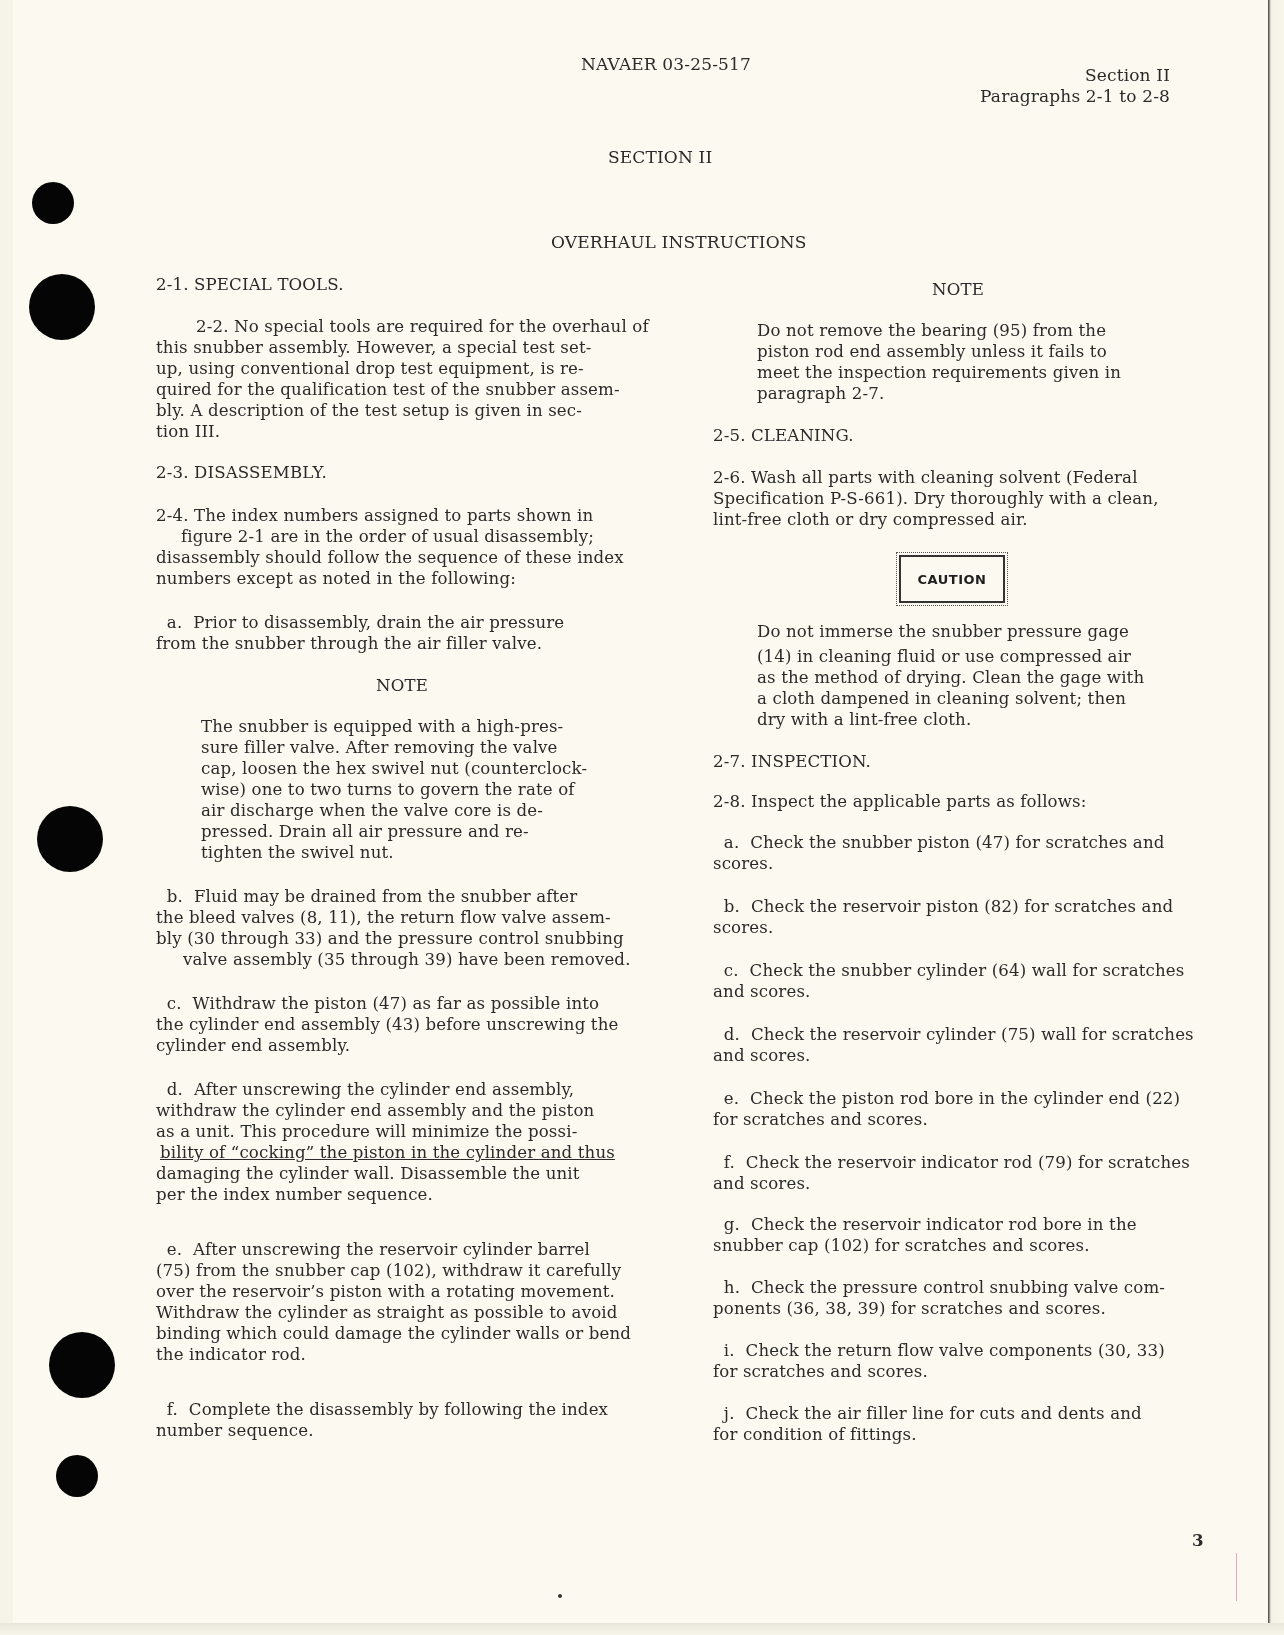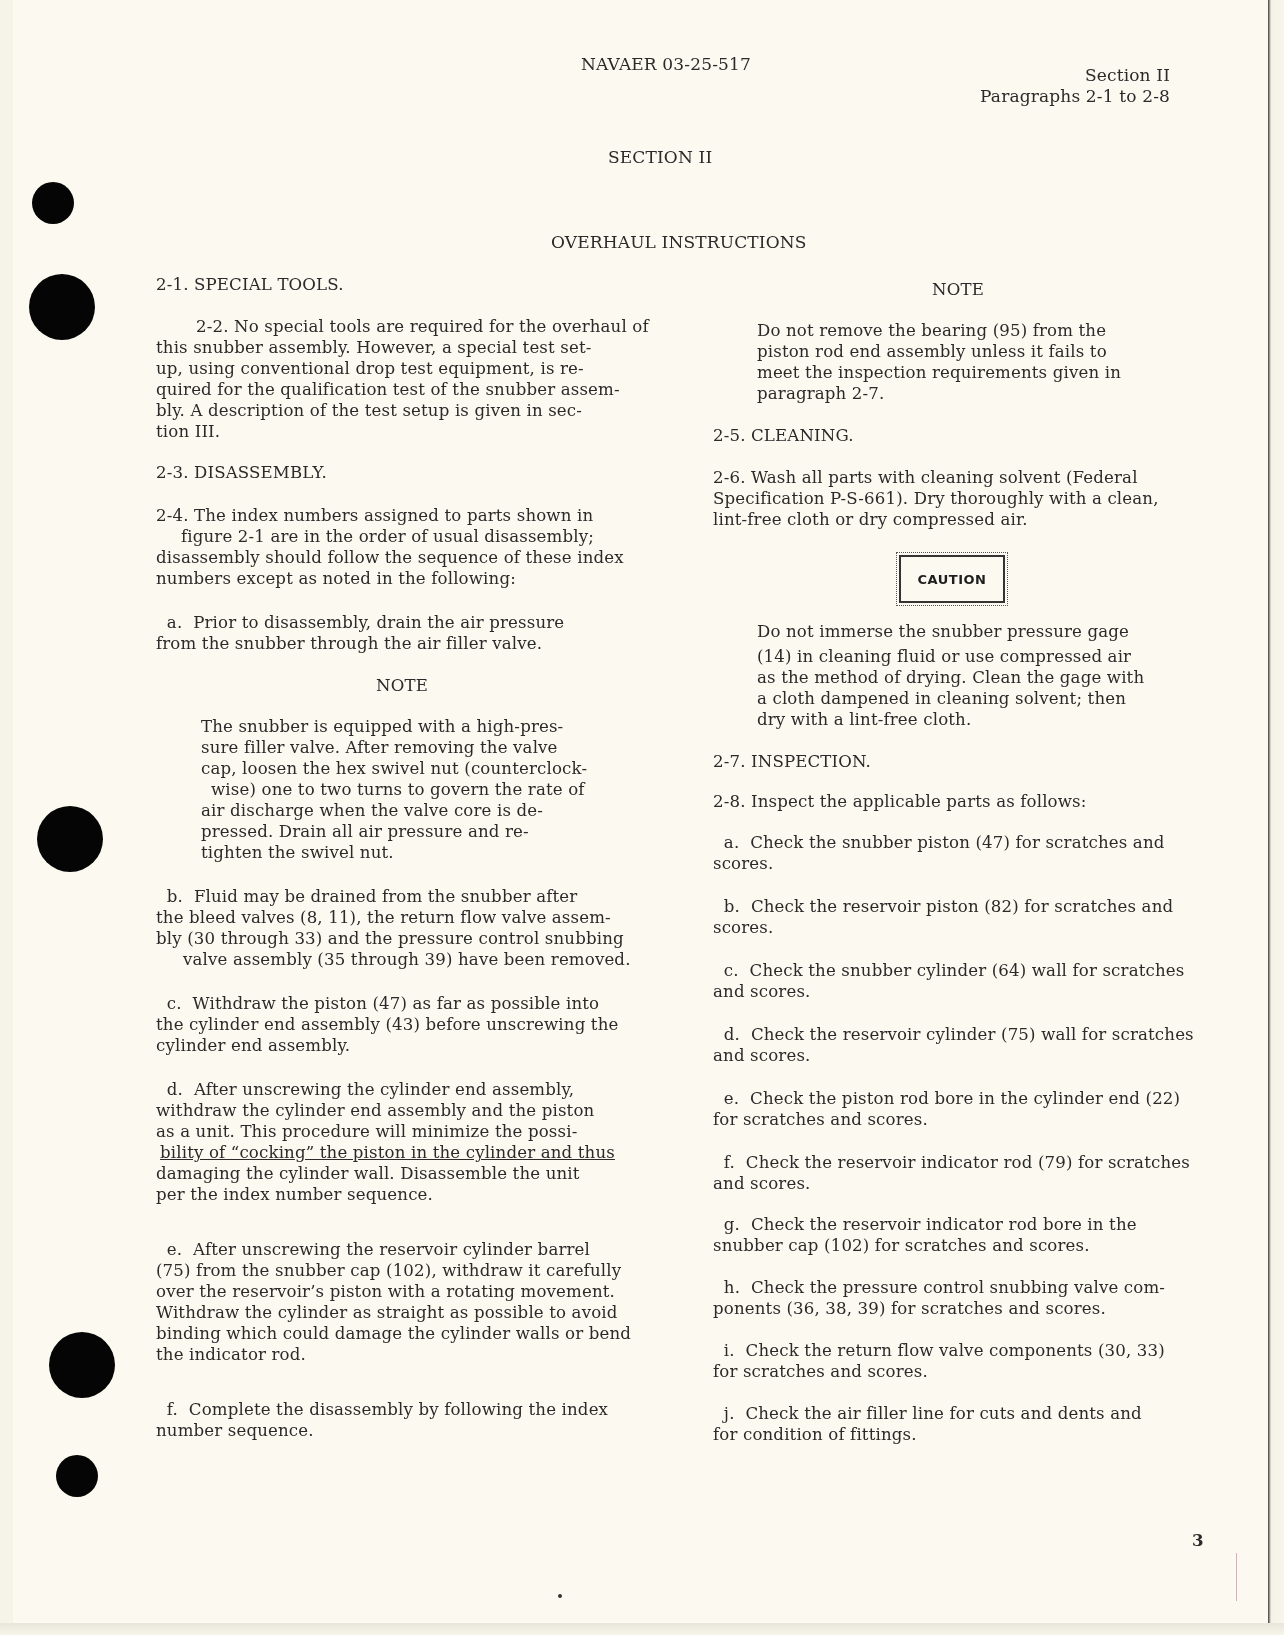--- a/index.html
+++ b/index.html
@@ -94,21 +94,21 @@
     <div class="t" style="left:156px;top:612px;white-space:pre;">  a.  Prior to disassembly, drain the air pressure</div>
     <div class="t" style="left:156px;top:633px;">from the snubber through the air filler valve.</div>
   </div>
 
   <div class="t" style="left:376px;top:675px;">NOTE</div>
 
   <div>
     <div class="t" style="left:201px;top:716px;">The snubber is equipped with a high-pres-</div>
     <div class="t" style="left:201px;top:737px;">sure filler valve.  After removing the valve</div>
     <div class="t" style="left:201px;top:758px;">cap, loosen the hex swivel nut (counterclock-</div>
-    <div class="t" style="left:201px;top:779px;margin-left:10px;">wise) one to two turns to govern the rate of</div>
+    <div class="t" style="left:201px;top:779px;">wise) one to two turns to govern the rate of</div>
     <div class="t" style="left:201px;top:800px;">air discharge when the valve core is de-</div>
     <div class="t" style="left:201px;top:821px;">pressed.  Drain all air pressure and re-</div>
     <div class="t" style="left:201px;top:842px;">tighten the swivel nut.</div>
   </div>
 
   <div>
     <div class="t" style="left:156px;top:886px;white-space:pre;">  b.  Fluid may be drained from the snubber after</div>
     <div class="t" style="left:156px;top:907px;">the bleed valves (8, 11), the return flow valve assem-</div>
     <div class="t" style="left:156px;top:928px;">bly (30 through 33) and the pressure control snubbing</div>
     <div class="t" style="left:156px;top:949px;margin-left:27px;">valve assembly (35 through 39) have been removed.</div>

